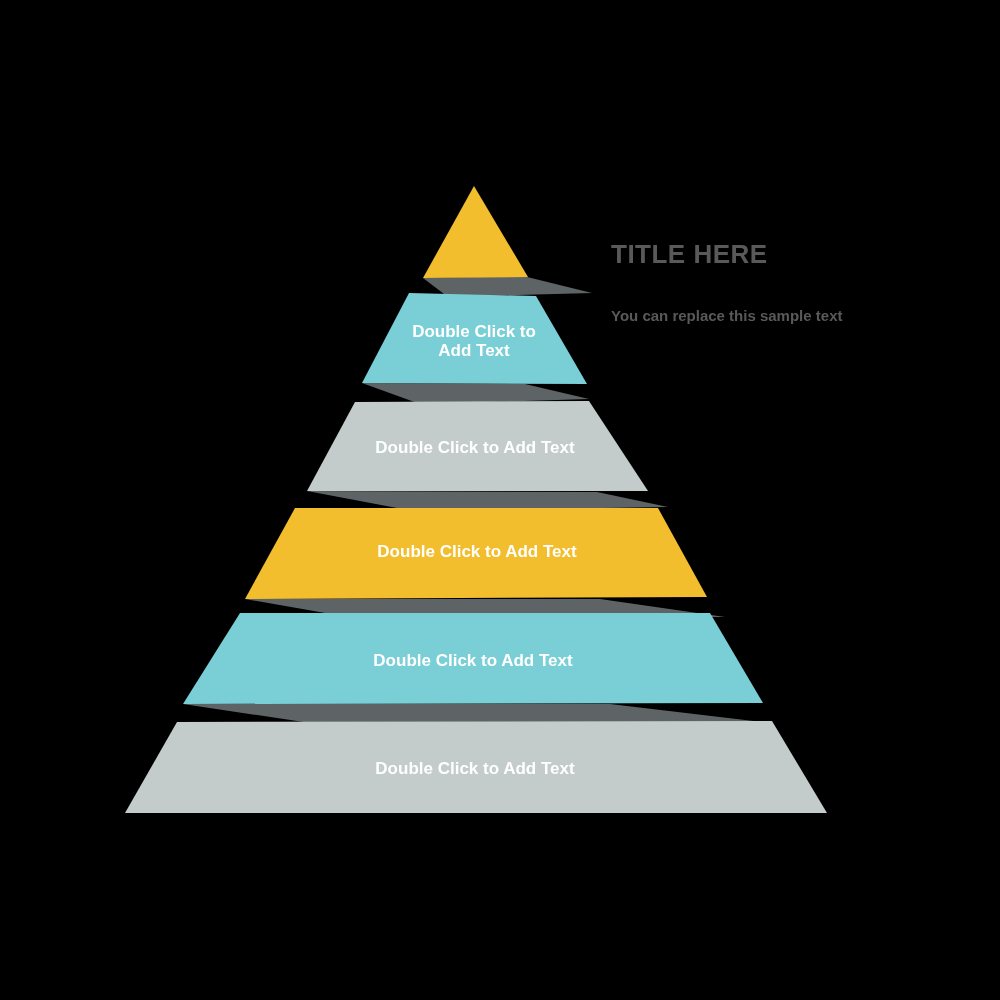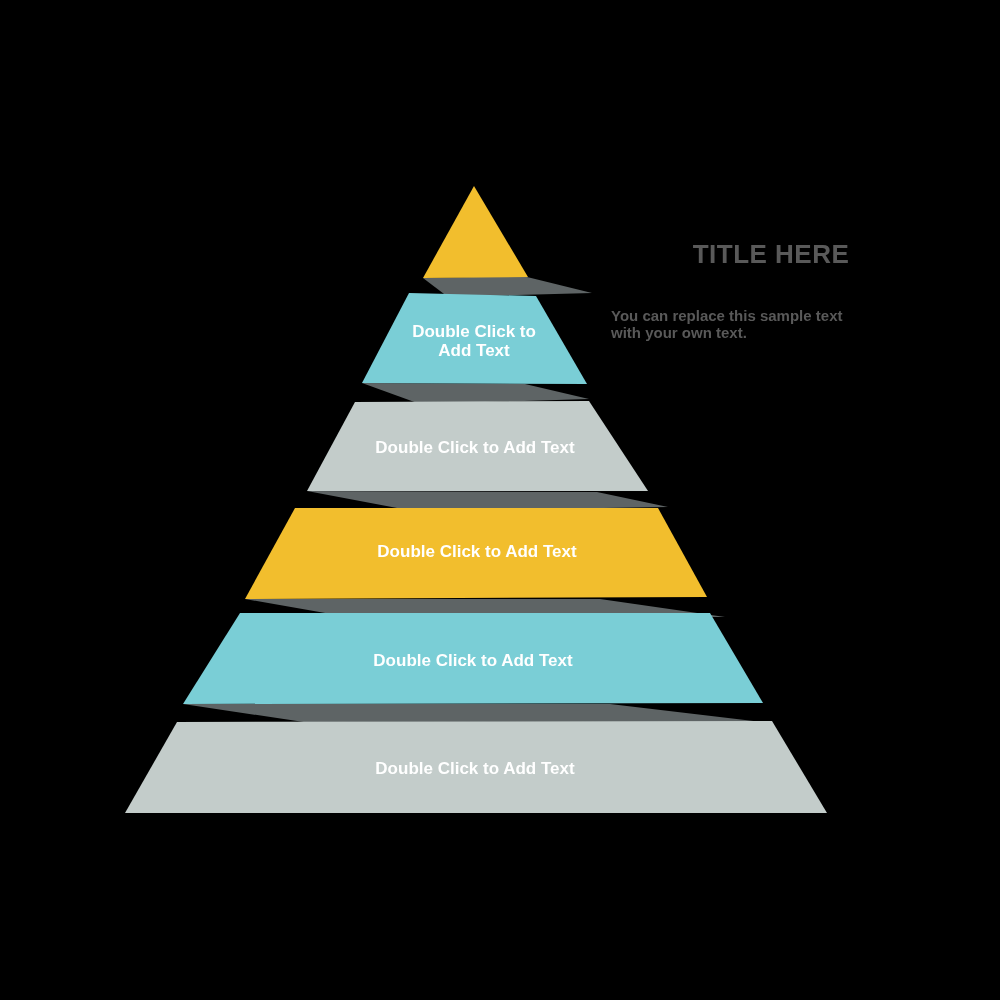--- a/index.html
+++ b/index.html
@@ -35,21 +35,20 @@
     position: absolute;
     left: 611px;
     top: 240px;
     width: 320px;
   }
   .title-text {
     font-size: 26px;
     font-weight: bold;
     letter-spacing: 0.5px;
     line-height: 1.1;
-    text-align: center;
   }
   .subtitle-text {
     margin-top: 38px;
     font-size: 15px;
     font-weight: bold;
     line-height: 17px;
   }
 </style>
 </head>
 <body>
@@ -85,17 +84,16 @@
       <g>
         <polygon points="177,722 772,721 827,813 125,813" fill="#C3CCCA"></polygon>
         <text x="475" y="768" dominant-baseline="central" fill="#FFFFFF">Double Click to Add Text</text>
       </g>
     </svg>
 
   <div class="title-block">
     <div class="title-text" style="color: rgb(89, 89, 89);">TITLE HERE</div>
     <div class="subtitle-text" style="color: rgb(89, 89, 89);">
       <div>You can replace this sample text</div>
-      <div>with your own text.</div>
     </div>
   </div>
 
 </div>
 
 </body></html>

